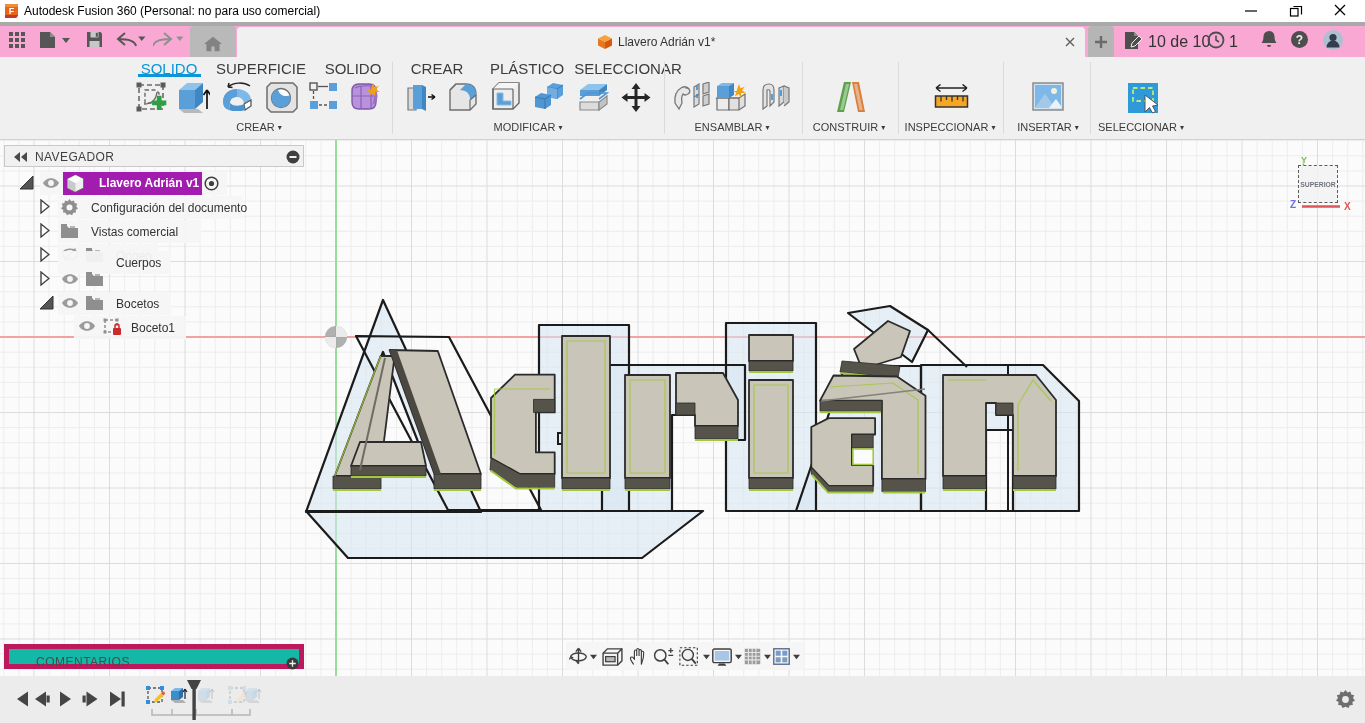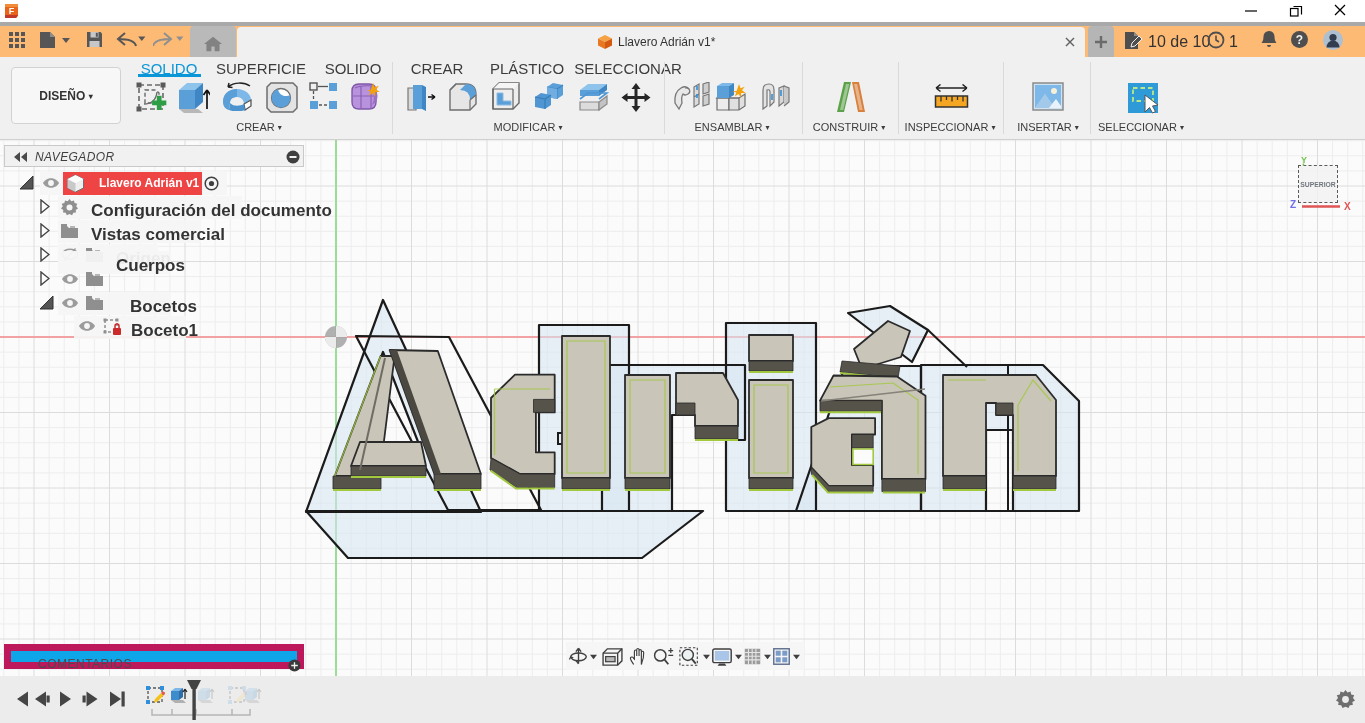--- a/index.html
+++ b/index.html
@@ -3,48 +3,48 @@
 <meta charset="utf-8">
 <style>
   * { margin:0; padding:0; box-sizing:border-box; }
   html,body { width:1365px; height:723px; overflow:hidden; font-family:"Liberation Sans",sans-serif; }
   #app { position:relative; width:1365px; height:723px; background:#fbfbfb; }
   .abs { position:absolute; }
   
   #title { position:absolute; left:0; top:0; width:1365px; height:22px; background:#ffffff; }
   #title .txt { position:absolute; left:24px; top:4px; font-size:12px; color:#000; }
   
-  #tbar { position:absolute; left:0; top:22px; width:1365px; height:35px; background:#fdba74;padding-left:18px; }
+  #tbar { position:absolute; left:0; top:22px; width:1365px; height:35px; background:#f9a8d4;padding-left:18px; }
   #tbar .topstrip { position:absolute; left:0; top:0; width:1365px; height:4px; background:#a9a9a9; }
   #hometab { position:absolute; left:190px; top:4px; width:46px; height:31px; background:#b9b9b9; border-radius:4px 4px 0 0; }
   #doctab { position:absolute; left:237px; top:5px; width:848px; height:30px; background:#f0f0f0; border-radius:4px 4px 0 0; }
   #doctab .lbl { position:absolute; left:381px; top:8px; font-size:12px; color:#333; }
   #plustab { position:absolute; left:1088px; top:4px; width:26px; height:31px; background:#b5b5b5; border-radius:4px 4px 0 0; }
   .ticon { position:absolute; top:9px; }
   #tbar .txt12 { font-size:16px; color:#333; position:absolute; top:11px; }
   
   #ribbon { position:absolute; left:0; top:57px; width:1365px; height:83px; background:#f0f0f0; border-bottom:1px solid #d0d0d0; }
   #dbtn { position:absolute; left:11px; top:10px; width:110px; height:57px; background:#f7f7f7; border:1px solid #d2d2d2; border-radius:4px; text-align:center; line-height:57px; font-size:12px; font-weight:bold; color:#333; }
   .rtab { position:absolute; top:3px; font-size:15px; color:#3c3c3c; }
   .rtab.act { color:#0a96d7; }
   #tabline { position:absolute; left:138px; top:17px; width:63px; height:3px; background:#0a96d7; }
   .glabel { position:absolute; top:64px; font-size:11px; color:#3c3c3c; white-space:nowrap; }
   .gsep { position:absolute; top:5px; width:1px; height:72px; background:#dadada; }
   .ricon { position:absolute; top:25px; }
   
   #canvas { position:absolute; left:0; top:140px; width:1365px; height:536px; }
   
   #navhdr { position:absolute; left:4px; top:145px; width:300px; height:22px; background:#f1f1f1; border:1px solid #c9c9c9; }
-  #navhdr .t { position:absolute; left:30px; top:4px; font-size:12px; color:#3f3f3f; letter-spacing:0.4px;font-style:italic; }
+  #navhdr .t { position:absolute; left:30px; top:4px; font-size:12px; color:#3f3f3f; letter-spacing:0.4px; }
   .nrow { position:absolute; height:23px; background:rgba(246,246,246,0.95); }
-  .nrow .t { position:absolute; top:5px; font-size:17px; color:#333; white-space:nowrap;font-weight:bold; }
-  #selrow { position:absolute; left:63px; top:172px; width:139px; height:23px; background:#ef4444; }
+  .nrow .t { position:absolute; top:5px; font-size:12px; color:#333; white-space:nowrap; }
+  #selrow { position:absolute; left:63px; top:172px; width:139px; height:23px; background:#a21caf; }
   #selrow .t { position:absolute; left:36px; top:4px; font-size:12px; font-weight:bold; color:#fff; }
   
-  #combar { position:absolute; left:4px; top:644px; width:300px; height:25px; background:#0ea5e9; border:7px solid #be185d; }
+  #combar { position:absolute; left:4px; top:644px; width:300px; height:25px; background:#14b8a6; border:5px solid #be185d; }
   #combar .t { position:absolute; left:27px; top:6px; font-size:12px; color:#4a4a4a; letter-spacing:0.5px; }
   
   #nav3d { position:absolute; left:566px; top:642px; width:238px; height:28px; background:rgba(245,245,245,0.92); }
   
   #bbar { position:absolute; left:0; top:676px; width:1365px; height:47px; background:#ececec; }
   
   #vcube { position:absolute; left:1298px; top:165px; width:40px; height:38px; background:rgba(242,242,242,0.8); border:1.5px dashed #5a5a5a; }
   #vcube .t { position:absolute; left:0; top:15px; width:100%; text-align:center; font-size:6.8px; font-weight:bold; color:#70757d; letter-spacing:0; }
 </style>
 </head>
@@ -137,20 +137,21 @@
 <circle cx="336" cy="337" r="11" fill="#a7a7a7" fill-opacity="0.9"></circle>
 <path d="M336,337 L347,337 A11,11 0 0,0 336,326 Z M336,337 L325,337 A11,11 0 0,0 336,348 Z" fill="#f2f2f2" fill-opacity="0.9"></path>
 </svg></div>
   <div id="title">
 <svg class="abs" style="left:4px;top:3px" width="15" height="16" viewBox="0 0 15 16">
  <path d="M1 1 h13 v12 l-2 2 h-11 z" fill="#e8641b"></path>
  <path d="M1 1 h13 v3 h-13 z" fill="#f08c3a"></path>
  <path d="M1 12 h13 l-2 3 h-11 z" fill="#c0392b"></path>
  <text x="7.5" y="11" font-size="9" font-weight="bold" fill="#fff" text-anchor="middle" font-family="Liberation Sans">F</text>
 </svg>
+<span class="txt">Autodesk Fusion 360 (Personal: no para uso comercial)</span>
 <svg class="abs" style="left:1243px;top:3px" width="110" height="15" viewBox="0 0 110 15">
  <path d="M2 8 h12" stroke="#000" stroke-width="1.2"></path>
  <path d="M50.5 3.5 h8 v8" fill="none" stroke="#000" stroke-width="1.2"></path>
  <rect x="47.5" y="5.5" width="7.5" height="7.5" fill="#fff" stroke="#000" stroke-width="1.2"></rect>
  <path d="M92 2 l10 10 M102 2 l-10 10" stroke="#000" stroke-width="1.3"></path>
 </svg>
 </div>
   <div id="tbar">
 <div class="topstrip"></div>
 <div id="hometab"></div>
@@ -222,21 +223,20 @@
  <circle cx="9.5" cy="9.5" r="8.5" fill="#4e4e4e"></circle>
  <text x="9.5" y="13.5" font-size="12" font-weight="bold" fill="#f0f0f0" text-anchor="middle" font-family="Liberation Sans">?</text>
 </svg>
 <svg class="abs" style="left:1322px;top:7px" width="22" height="22" viewBox="0 0 22 22">
  <circle cx="11" cy="11" r="10" fill="#aebfd0"></circle>
  <circle cx="11" cy="8.5" r="3.6" fill="#323e50"></circle>
  <path d="M4.5 18.5 a6.5 7 0 0 1 13 0 z" fill="#323e50"></path>
 </svg>
 </div>
   <div id="ribbon">
-      <div id="dbtn">DISEÑO <span style="font-size:8px;vertical-align:1px">▾</span></div>
       <span class="rtab act" style="left:169px;transform:translateX(-50%)">SOLIDO</span>
 <span class="rtab" style="left:261px;transform:translateX(-50%)">SUPERFICIE</span>
 <span class="rtab" style="left:353px;transform:translateX(-50%)">SOLIDO</span>
 <span class="rtab" style="left:437px;transform:translateX(-50%)">CREAR</span>
 <span class="rtab" style="left:527px;transform:translateX(-50%)">PLÁSTICO</span>
 <span class="rtab" style="left:628px;transform:translateX(-50%)">SELECCIONAR</span>
 <div id="tabline"></div>
 <span class="glabel" style="left:259px;transform:translateX(-50%)">CREAR <span style="font-size:8px;vertical-align:1px">▾</span></span>
 <span class="glabel" style="left:528px;transform:translateX(-50%)">MODIFICAR <span style="font-size:8px;vertical-align:1px">▾</span></span>
 <span class="glabel" style="left:732px;transform:translateX(-50%)">ENSAMBLAR <span style="font-size:8px;vertical-align:1px">▾</span></span>
@@ -462,21 +462,21 @@
 <svg class="abs" style="left:86px;top:272px" width="17" height="14" viewBox="0 0 17 14">
           <path d="M0 2 h6 l2 2 h9 v10 h-17 z" fill="#8f8f8f"></path>
           <path d="M0 0 h6 v2 h-6 z" fill="#8f8f8f"></path>
           <path d="M9 2 h5 v2 h-5 z" fill="#b5b5b5"></path>
         </svg>
 
 <svg class="abs" style="left:39px;top:295px" width="15" height="15" viewBox="0 0 15 15">
           <path d="M1 14 L14 1 V14 Z" fill="#555" stroke="#333" stroke-width="1"></path>
         </svg>
 <div class="nrow" style="left:58px;top:292px;width:113px">
-          <span class="t" style="left:72px">Bocetos</span>
+          <span class="t" style="left:58px">Bocetos</span>
         </div>
 <svg class="abs" style="left:62px;top:297px" width="16" height="12" viewBox="0 0 16 12">
           <path d="M8 1.2 C12.2 1.2 15.1 4 16 6 C15.1 8 12.2 10.8 8 10.8 C3.8 10.8 0.9 8 0 6 C0.9 4 3.8 1.2 8 1.2 Z" fill="#9b9b9b"></path>
           <circle cx="8" cy="6" r="2.9" fill="#f6f6f6"></circle>
         </svg>
 <svg class="abs" style="left:86px;top:296px" width="17" height="14" viewBox="0 0 17 14">
           <path d="M0 2 h6 l2 2 h9 v10 h-17 z" fill="#8f8f8f"></path>
           <path d="M0 0 h6 v2 h-6 z" fill="#8f8f8f"></path>
           <path d="M9 2 h5 v2 h-5 z" fill="#b5b5b5"></path>
         </svg>

